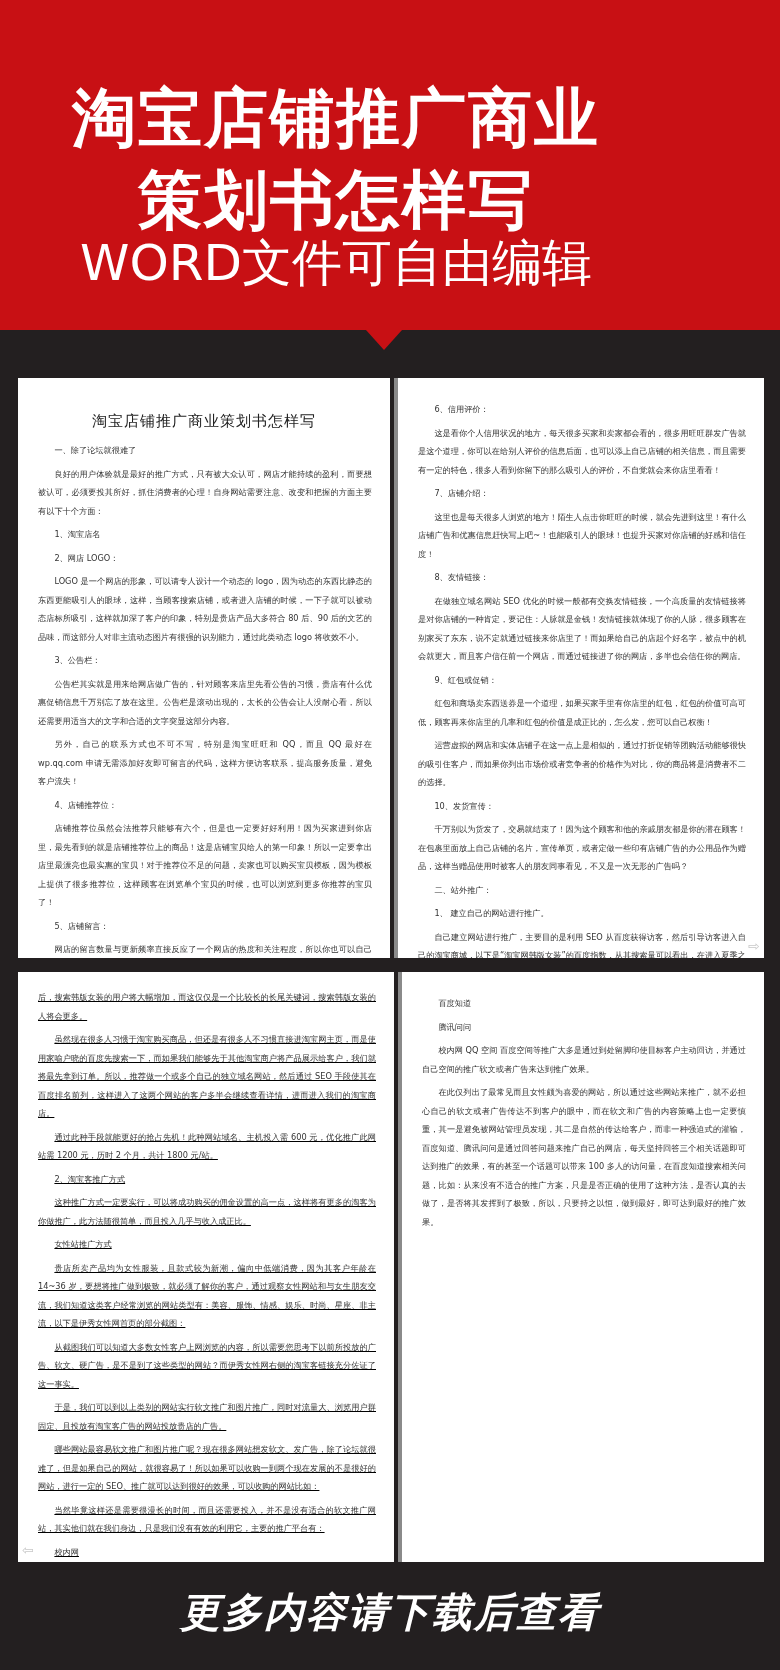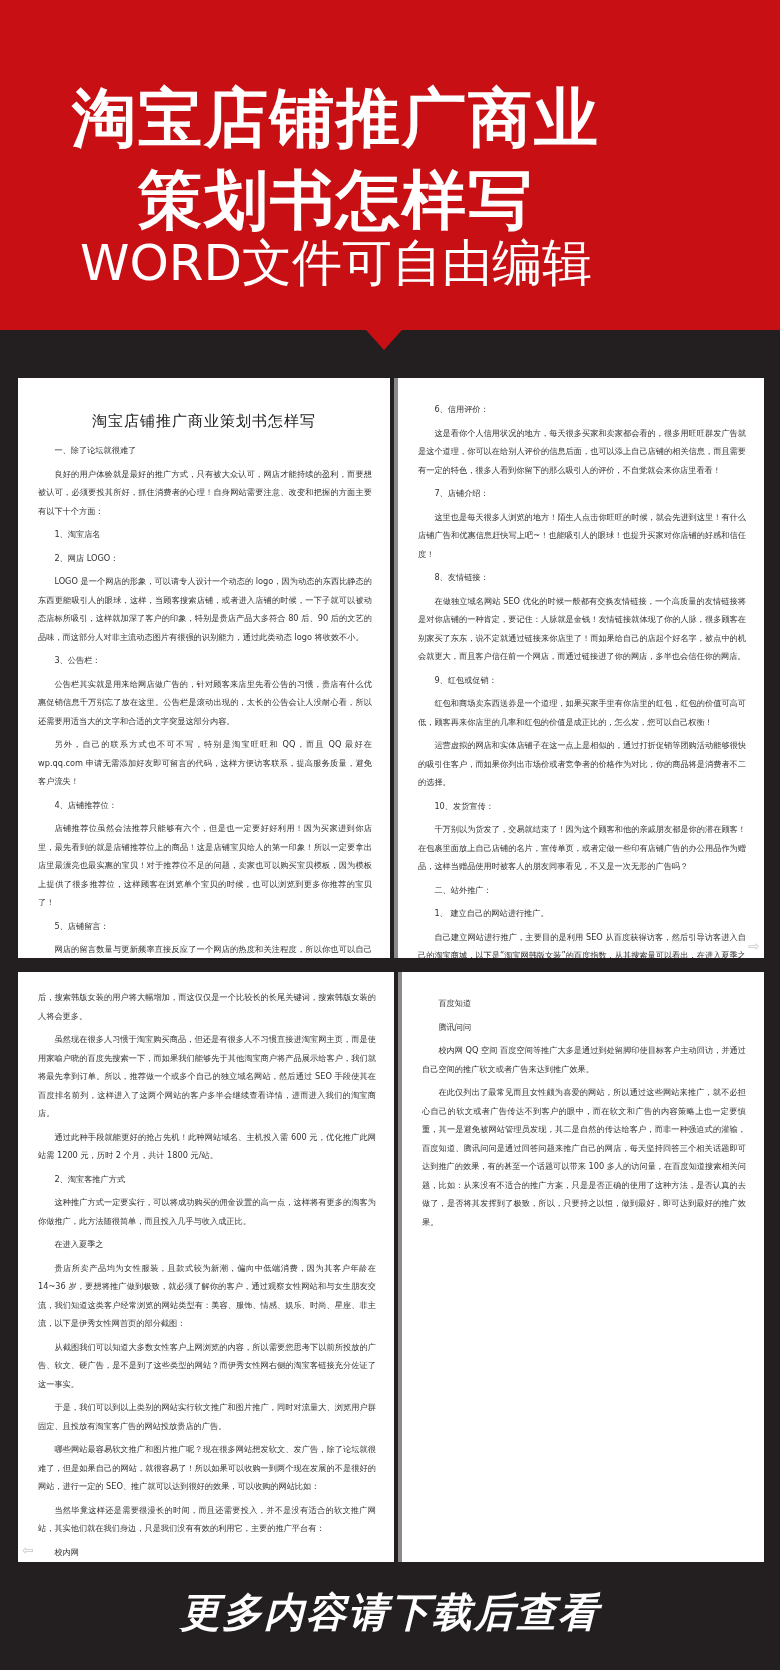--- a/index.html
+++ b/index.html
@@ -6,21 +6,21 @@
   body { width: 780px; height: 1670px; background: #231f20; font-family: "DejaVu Sans", sans-serif; overflow: hidden; position: relative; }
   .banner { position: absolute; left: 0; top: 0; width: 780px; height: 330px; background: #c81014; }
   .banner-arrow { position: absolute; left: 366px; top: 330px; width: 0; height: 0; border-left: 18px solid transparent; border-right: 18px solid transparent; border-top: 20px solid #c81014; }
   .title-line { position: absolute; left: 0; width: 672px; text-align: center; color: #fff; font-weight: bold; letter-spacing: 2px; }
   .t1 { top: 78px; font-size: 64px; line-height: 80px; }
   .t2 { top: 160px; font-size: 64px; line-height: 80px; }
   .t3 { top: 238px; font-size: 50px; line-height: 50px; font-weight: normal; letter-spacing: 0; }
   .sheet { position: absolute; background: #fff; overflow: hidden; }
   .p1 { left: 18px; top: 378px; width: 372px; height: 580px; }
   .p2 { left: 394px; top: 378px; width: 366px; height: 580px; border-left: 4px solid #8a8a8a; }
-  .p3 { left: 18px; top: 972px; width: 376px; height: 590px; }
+  .p3 { left: 18px; top: 972px; width: 376px; height: 590px; text-decoration: underline; }
   .p4 { left: 398px; top: 972px; width: 362px; height: 590px; border-left: 4px solid #8a8a8a; }
   .doc-title { text-align: center; font-family: Liberation Mono, monospace; font-size: 15px; color: #222; margin: 34px 0 10px 0; letter-spacing: 1px; }
   .content { padding: 0 18px 0 20px; font-size: 8.2px; line-height: 18.5px; color: #333; }
   .p2 .content, .p4 .content { padding-top: 22px; }
   .p3 .content { padding-top: 16px; }
   .para { text-indent: 2em; margin: 0 0 5px 0; text-align: justify; }
   .heading { text-indent: 2em; margin: 0 0 5px 0; }
   .nav-arrow { position: absolute; font-size: 14px; color: #c8c8c8; }
   .arrow-next { right: 4px; bottom: 4px; }
   .arrow-prev { left: 4px; bottom: 4px; }
@@ -74,21 +74,21 @@
   <span class="nav-arrow arrow-next">⇨</span>
 </div>
 
 <div class="sheet p3">
   <div class="content">
       <p class="para" style="text-indent: 0px;">后，搜索韩版女装的用户将大幅增加，而这仅仅是一个比较长的长尾关键词，搜索韩版女装的人将会更多。</p>
       <p class="para">虽然现在很多人习惯于淘宝购买商品，但还是有很多人不习惯直接进淘宝网主页，而是使用家喻户晓的百度先搜索一下，而如果我们能够先于其他淘宝商户将产品展示给客户，我们就将最先拿到订单。所以，推荐做一个或多个自己的独立域名网站，然后通过 SEO 手段使其在百度排名前列，这样进入了这两个网站的客户多半会继续查看详情，进而进入我们的淘宝商店。</p>
       <p class="para">通过此种手段就能更好的抢占先机！此种网站域名、主机投入需 600 元，优化推广此网站需 1200 元，历时 2 个月，共计 1800 元/站。</p>
       <p class="heading">2、淘宝客推广方式</p>
       <p class="para">这种推广方式一定要实行，可以将成功购买的佣金设置的高一点，这样将有更多的淘客为你做推广，此方法随很简单，而且投入几乎与收入成正比。</p>
-      <p class="heading">在进入夏季之</p>
+      <p class="heading">女性站推广方式</p>
       <p class="para">贵店所卖产品均为女性服装，且款式较为新潮，偏向中低端消费，因为其客户年龄在 14~36 岁，要想将推广做到极致，就必须了解你的客户，通过观察女性网站和与女生朋友交流，我们知道这类客户经常浏览的网站类型有：美容、服饰、情感、娱乐、时尚、星座、非主流，以下是伊秀女性网首页的部分截图：</p>
       <p class="para">从截图我们可以知道大多数女性客户上网浏览的内容，所以需要您思考下以前所投放的广告、软文、硬广告，是不是到了这些类型的网站？而伊秀女性网右侧的淘宝客链接充分佐证了这一事实。</p>
       <p class="para">于是，我们可以到以上类别的网站实行软文推广和图片推广，同时对流量大、浏览用户群固定、且投放有淘宝客广告的网站投放贵店的广告。</p>
       <p class="para">哪些网站最容易软文推广和图片推广呢？现在很多网站想发软文、发广告，除了论坛就很难了，但是如果自己的网站，就很容易了！所以如果可以收购一到两个现在发展的不是很好的网站，进行一定的 SEO、推广就可以达到很好的效果，可以收购的网站比如：</p>
       <p class="para">当然毕竟这样还是需要很漫长的时间，而且还需要投入，并不是没有适合的软文推广网站，其实他们就在我们身边，只是我们没有有效的利用它，主要的推广平台有：</p>
       <p class="heading">校内网</p>
     </div>
   <span class="nav-arrow arrow-prev">⇦</span>
 </div>
 

